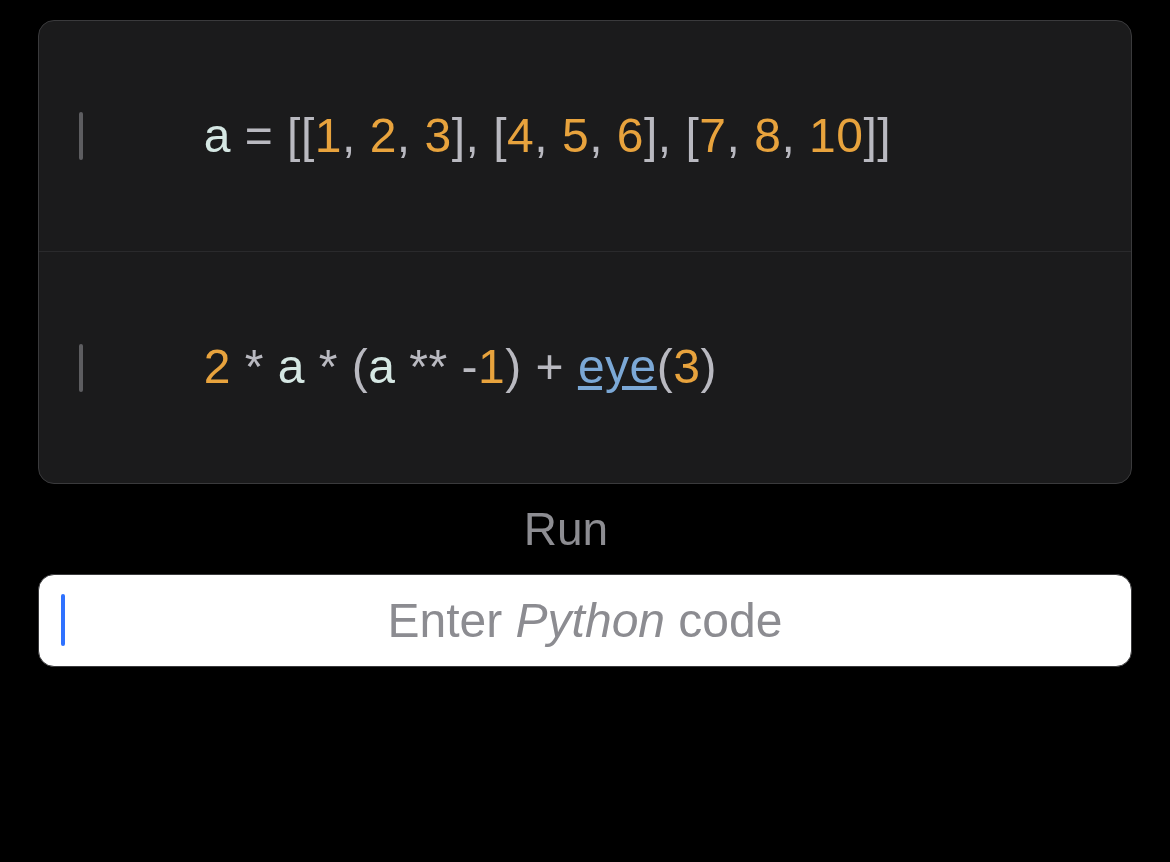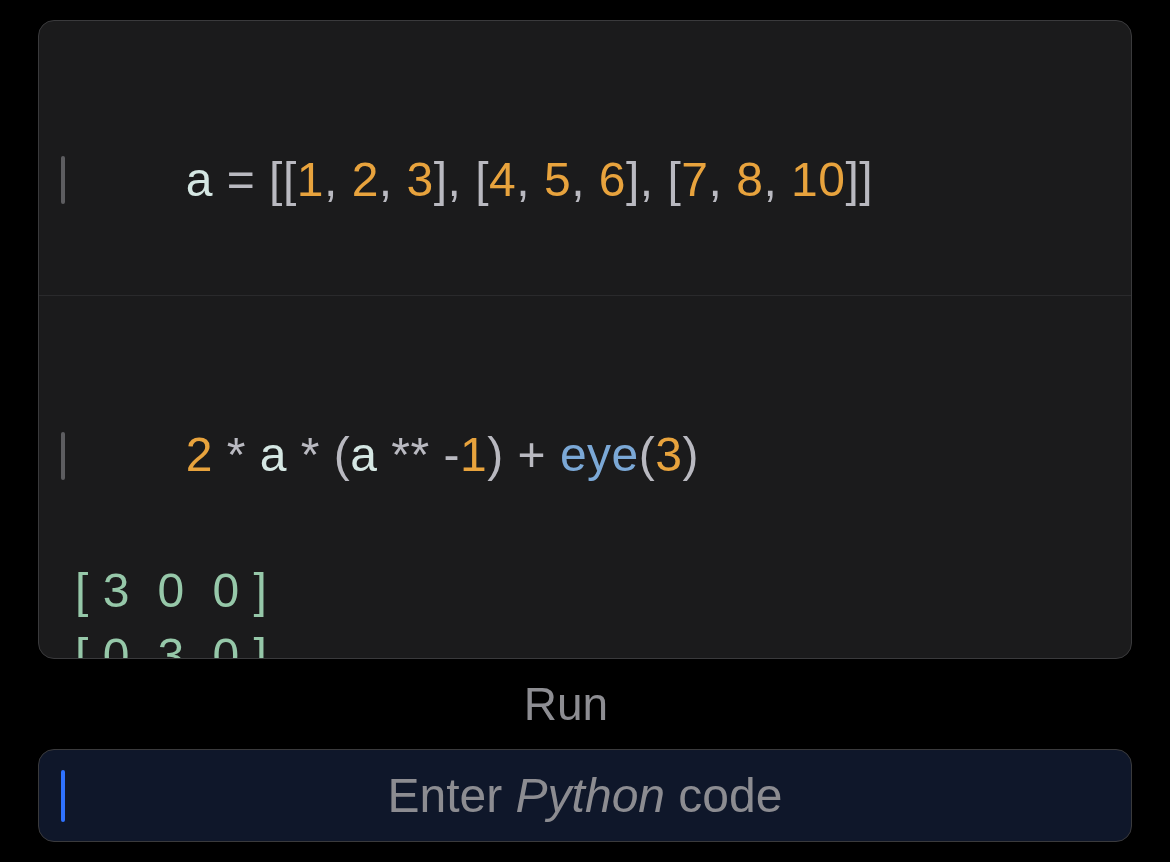--- a/index.html
+++ b/index.html
@@ -16,24 +16,23 @@
     display: flex;
     flex-direction: column;
   }
   .code-container {
     background: #1b1b1c;
     border: 1px solid #3a3a3c;
     border-radius: 16px;
     overflow: hidden;
   }
   .cell {
-    padding: 18px 22px 18px 22px;
+    padding: 18px 22px 18px 40px;
     position: relative;
     border-bottom: 1px solid #2a2a2c;
-    margin-top: 44px;
   }
   .cell:last-child {
     border-bottom: none;
   }
   .cursor-bar {
     display: inline-block;
     width: 4px;
     height: 48px;
     background: #5d5d60;
     border-radius: 2px;
@@ -45,21 +44,21 @@
     line-height: 1.35;
     letter-spacing: 0.5px;
     white-space: pre;
     display: flex;
     align-items: center;
   }
   .tok-var { color: #d5e7e3; }
   .tok-op { color: #b9b9c0; }
   .tok-punct { color: #b9b9c0; }
   .tok-num { color: #e8a33d; }
-  .tok-func { color: #7ba8d6; }
+  .tok-func { color: #7ba8d6; text-decoration: underline; }
   .output {
     font-size: 48px;
     line-height: 1.35;
     font-weight: 400;
     color: #96c8a9;
     letter-spacing: 0.5px;
     margin-top: 6px;
     padding-left: 14px;
     white-space: pre;
   }
@@ -71,21 +70,21 @@
   .run-btn {
     font-size: 46px;
     color: #8d8d92;
     background: none;
     border: none;
     cursor: pointer;
     font-family: inherit;
   }
   .input-container {
     margin-top: 10px;
-    background: #0f172a;
+    background: #ffffff;
     border: 1px solid #3a3a3c;
     border-radius: 16px;
     padding: 18px 22px;
     display: flex;
     align-items: center;
     justify-content: center;
     position: relative;
   }
   .input-cursor {
     position: absolute;
@@ -120,23 +119,20 @@
     </div>
   </div>
 
   <div class="cell">
     <div class="code-line">
       <span class="cursor-bar"></span>
       <span>
         <span class="tok-num">2</span><span class="tok-op"> * </span><span class="tok-var">a</span><span class="tok-op"> * </span><span class="tok-punct">(</span><span class="tok-var">a</span><span class="tok-op"> ** </span><span class="tok-op">-</span><span class="tok-num">1</span><span class="tok-punct">) + </span><span class="tok-func">eye</span><span class="tok-punct">(</span><span class="tok-num">3</span><span class="tok-punct">)</span>
       </span>
     </div>
-    <div class="output">[ 3  0  0 ]
-[ 0  3  0 ]
-[ 0  0  3 ]</div>
   </div>
 
 </div>
 
 <div class="run-row">
   <button class="run-btn">Run</button>
 </div>
 
 <div class="input-container">
   <span class="input-cursor"></span>

